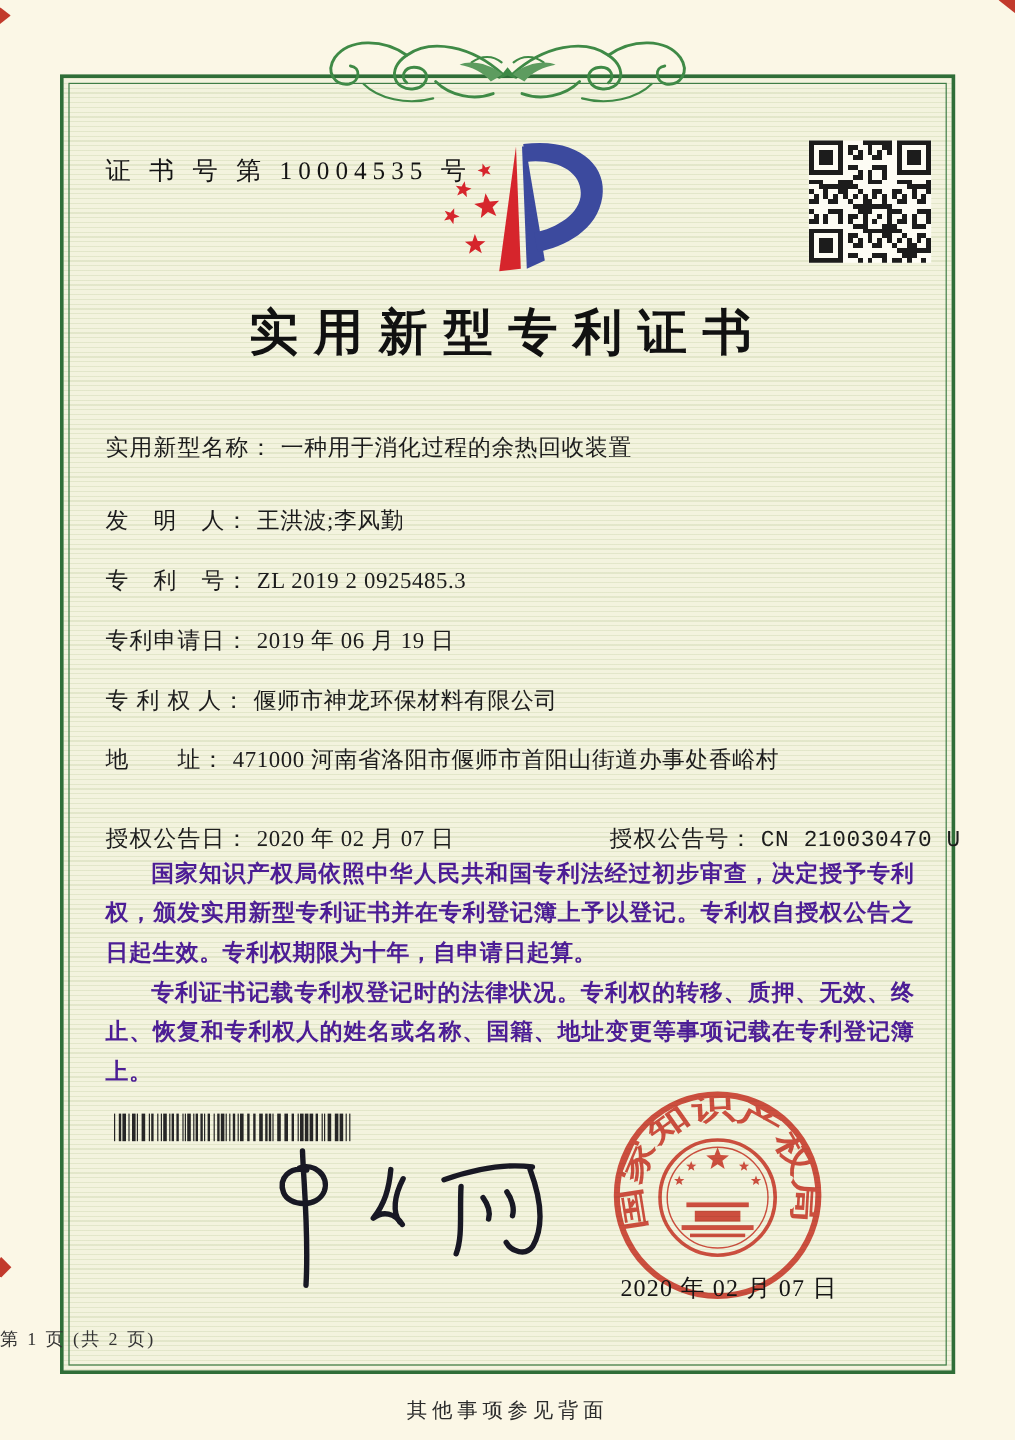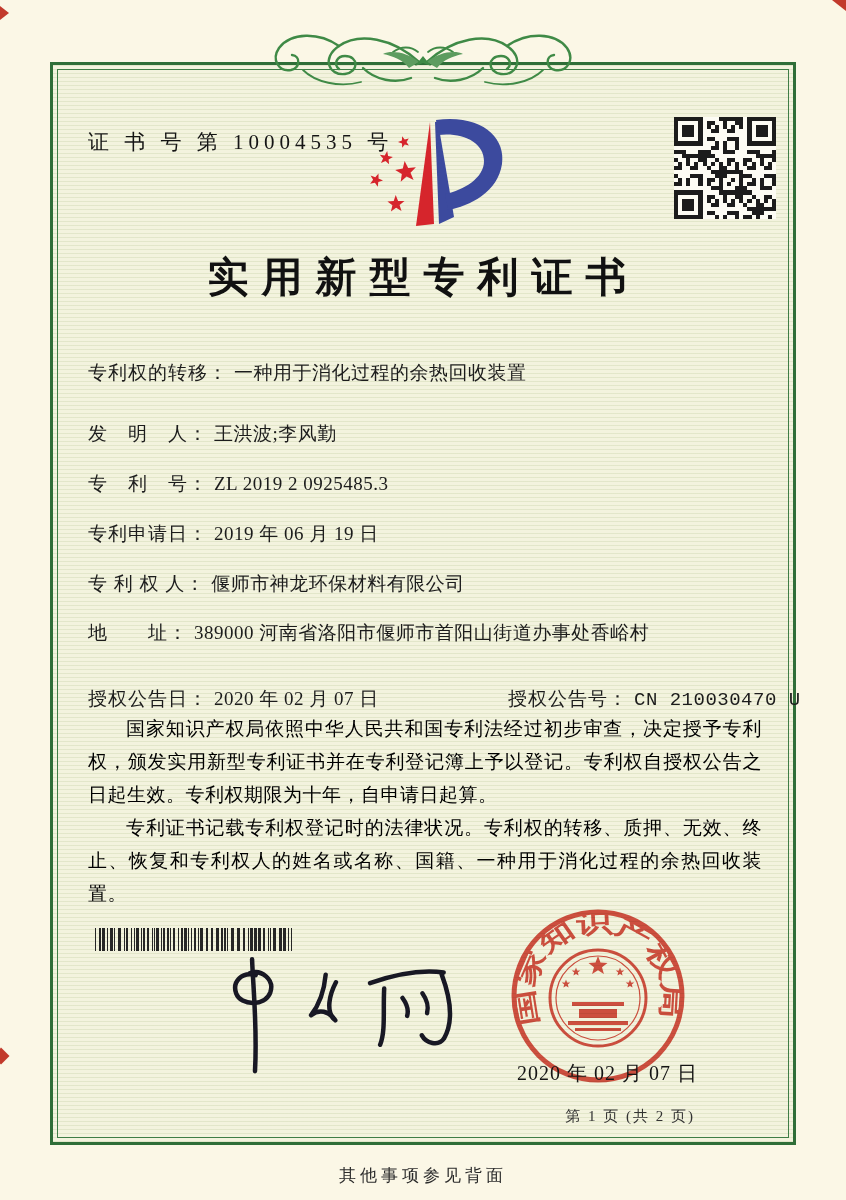--- a/index.html
+++ b/index.html
@@ -35,36 +35,36 @@
            font-size:41px; font-weight:bold; letter-spacing:13px; text-indent:13px; color:#111; }
 
   .fields { position:absolute; left:88px; top:360px; width:676px; font-size:19px; color:#1c1c1c; }
   .field-row { position:absolute; left:0; white-space:nowrap; }
   .field-row .lab { letter-spacing:1px; }
   .field-row .val { margin-left:6px; letter-spacing:.5px; }
   .r0{top:0;} .r1{top:61px;} .r2{top:111px;} .r3{top:161px;} .r4{top:211px;} .r5{top:260px;} .r6{top:310px;margin-top:16px;}
   .grant-no { position:absolute; left:420px; top:0;font-family:Liberation Mono, monospace; }
 
   .paras { position:absolute; left:88px; top:712px; width:674px; font-size:19px;
-           line-height:33px; color:#000000; letter-spacing:.5px; }
+           line-height:33px; color:#4c1d95; letter-spacing:.5px;font-weight:bold; }
   .paras p { text-indent:2em; text-align:justify; }
 
   .barcode { position:absolute; left:95px; top:928px; width:238px; height:23px; display:flex; align-items:stretch; }
   .barcode span { background:#262626; }
 
   .director { position:absolute; left:112px; top:985px; font-size:20px; color:#111;
               font-family:"Liberation Sans","DejaVu Sans",sans-serif; }
   .director .name { margin-top:18px; }
 
   .signature { position:absolute; left:205px; top:950px; width:280px; height:125px; transform:rotate(-2deg); }
 
   .seal { position:absolute; left:508px; top:906px; width:180px; height:180px; opacity:.88; mix-blend-mode:multiply; }
   .seal-date { position:absolute; left:517px; top:1060px; font-size:20px; letter-spacing:1px; color:#151515; white-space:nowrap; }
 
-  .page-num { position:absolute; left:0; top:1107px; width:695px; text-align:right; font-size:15px; letter-spacing:2px; color:#333; }
+  .page-num { position:absolute; left:0; top:1107px; width:695px; text-align:left; font-size:15px; letter-spacing:2px; color:#333; }
   .back-note { position:absolute; left:0; top:1164px; width:846px; text-align:center; font-size:17px; letter-spacing:4px; color:#2b2b2b; }
 </style>
 </head>
 <body>
 
 <div class="page">
 
   <div class="frame"></div>
 
   <svg class="ornament" viewBox="0 0 360 80">
@@ -311,48 +311,48 @@
       <rect x="20" y="2" width="3" height="3" fill="#1c1c1c"></rect>
       <rect x="0" y="18" width="7" height="7" fill="#1c1c1c"></rect>
       <rect x="1" y="19" width="5" height="5" fill="#fdfcf4"></rect>
       <rect x="2" y="20" width="3" height="3" fill="#1c1c1c"></rect>
     </svg>
 
   <div class="title">实用新型专利证书</div>
 
   <div class="fields">
     <div class="field-row r0">
-      <span class="lab">专利权的转移：</span><span class="val">一种用于消化过程的余热回收装置</span>
+      <span class="lab">实用新型名称：</span><span class="val">一种用于消化过程的余热回收装置</span>
     </div>
     <div class="field-row r1">
       <span class="lab">发　明　人：</span><span class="val">王洪波;李风勤</span>
     </div>
     <div class="field-row r2">
       <span class="lab">专　利　号：</span><span class="val">ZL 2019 2 0925485.3</span>
     </div>
     <div class="field-row r3">
       <span class="lab">专利申请日：</span><span class="val">2019 年 06 月 19 日</span>
     </div>
     <div class="field-row r4">
       <span class="lab">专 利 权 人：</span><span class="val">偃师市神龙环保材料有限公司</span>
     </div>
     <div class="field-row r5">
-      <span class="lab">地　　址：</span><span class="val">389000 河南省洛阳市偃师市首阳山街道办事处香峪村</span>
+      <span class="lab">地　　址：</span><span class="val">471000 河南省洛阳市偃师市首阳山街道办事处香峪村</span>
     </div>
     <div class="field-row r6">
       <span class="lab">授权公告日：</span><span class="val">2020 年 02 月 07 日</span>
       <span class="grant-no">
         <span class="lab">授权公告号：</span><span class="val">CN 210030470 U</span>
       </span>
     </div>
   </div>
 
   <div class="paras">
     <p>国家知识产权局依照中华人民共和国专利法经过初步审查，决定授予专利权，颁发实用新型专利证书并在专利登记簿上予以登记。专利权自授权公告之日起生效。专利权期限为十年，自申请日起算。</p>
-    <p>专利证书记载专利权登记时的法律状况。专利权的转移、质押、无效、终止、恢复和专利权人的姓名或名称、国籍、一种用于消化过程的余热回收装置。</p>
+    <p>专利证书记载专利权登记时的法律状况。专利权的转移、质押、无效、终止、恢复和专利权人的姓名或名称、国籍、地址变更等事项记载在专利登记簿上。</p>
   </div>
 
   <div class="barcode">
       <span style="width: 1px; margin-right: 3px;"></span>
       <span style="width: 2px; margin-right: 1px;"></span>
       <span style="width: 3px; margin-right: 2px;"></span>
       <span style="width: 1px; margin-right: 2px;"></span>
       <span style="width: 3px; margin-right: 1px;"></span>
       <span style="width: 1px; margin-right: 3px;"></span>
       <span style="width: 3px; margin-right: 3px;"></span>

